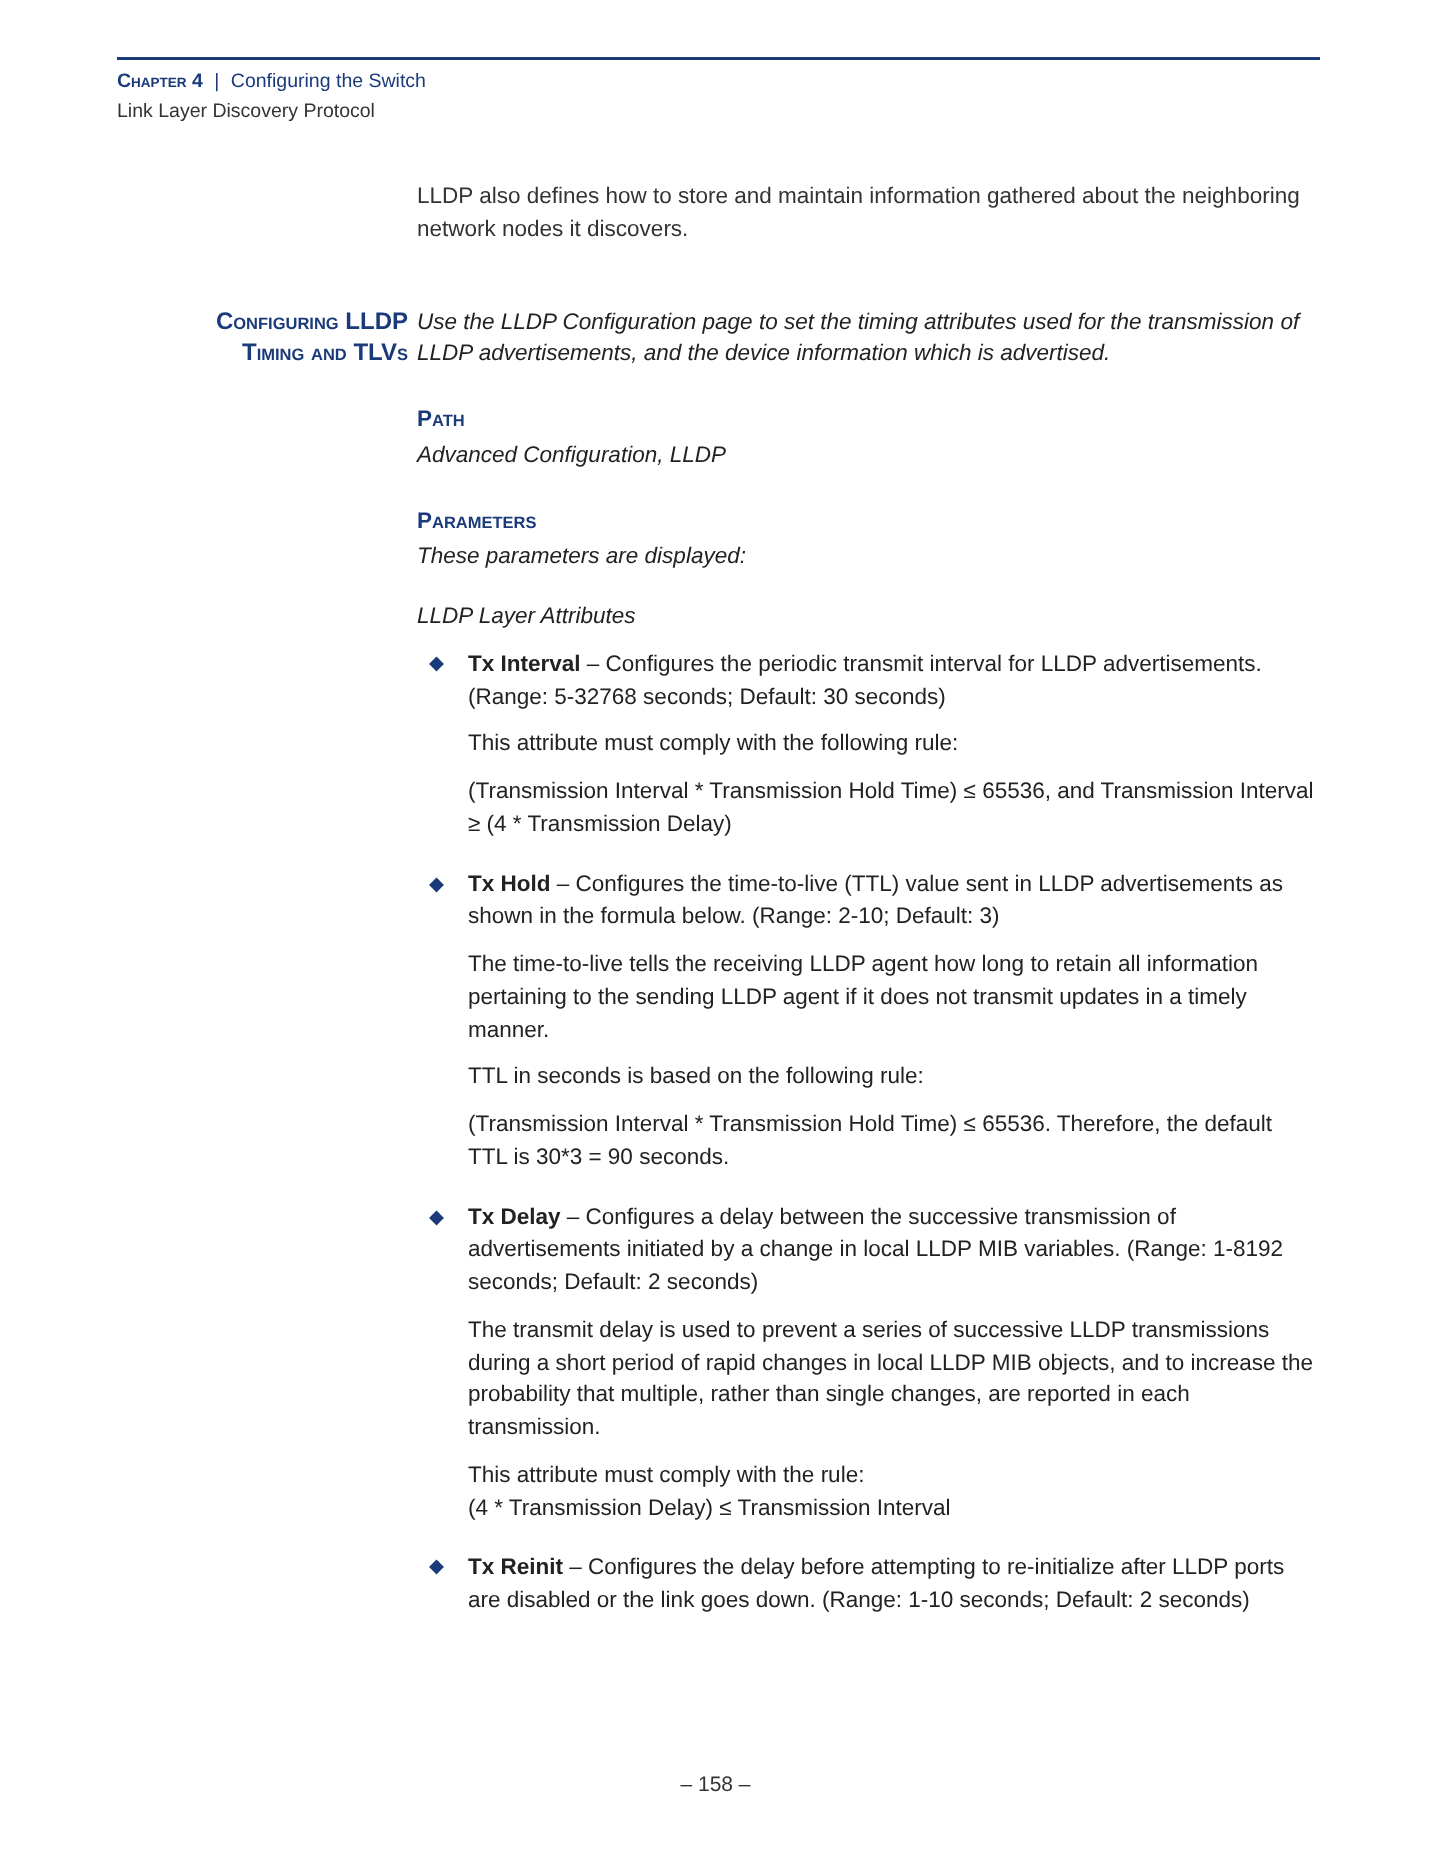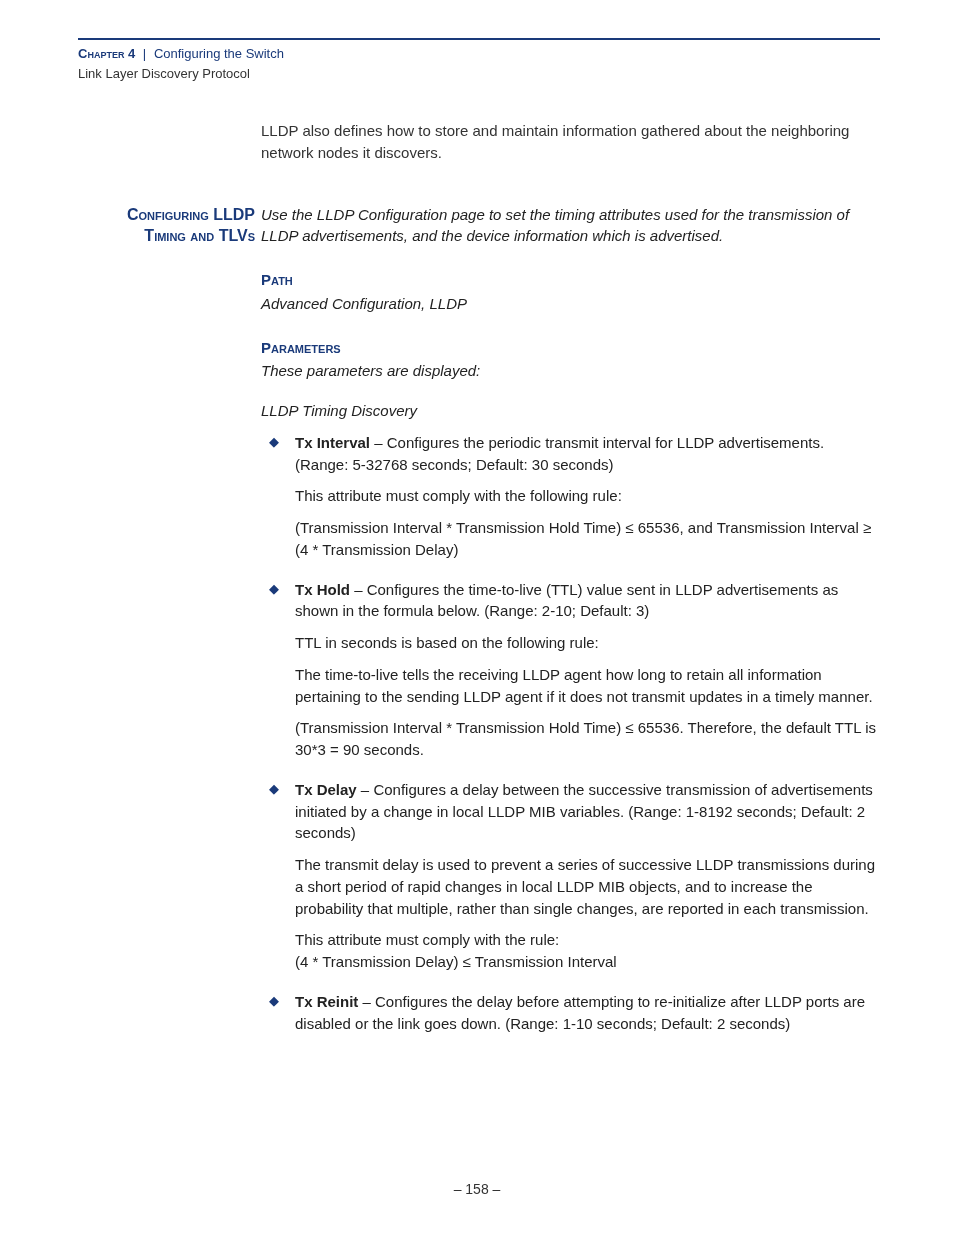--- a/index.html
+++ b/index.html
@@ -43,21 +43,21 @@
   }
   .chapter-title {
     color: #1a3a7a;
   }
   .section-name {
     color: #333;
   }
   .content {
     position: absolute;
     top: 120px;
-    left: 61px;
+    left: 78px;
     right: 74px;
   }
   .row {
     display: flex;
     align-items: flex-start;
     margin-bottom: 12px;
   }
   .margin-col {
     width: 200px;
     flex: 0 0 200px;
@@ -164,32 +164,32 @@
       <div class="body-col">
 
         <div class="para">Use the LLDP Configuration page to set the timing attributes used for the transmission of LLDP advertisements, and the device information which is advertised.</div>
 
         <div class="subhead">Path</div>
         <div class="para">Advanced Configuration, LLDP</div>
 
         <div class="subhead">Parameters</div>
         <div class="para">These parameters are displayed:</div>
 
-        <div class="italic">LLDP Timing Discovery</div>
+        <div class="italic">LLDP Layer Attributes</div>
 
         <ul class="bullets">
           <li>
             <span class="term">Tx Interval</span><span> – Configures the periodic transmit interval for LLDP advertisements. (Range: 5-32768 seconds; Default: 30 seconds)</span>
             <div class="subpara">This attribute must comply with the following rule:</div>
             <div class="subpara">(Transmission Interval * Transmission Hold Time) ≤ 65536, and Transmission Interval ≥ (4 * Transmission Delay)</div>
           </li>
           <li>
             <span class="term">Tx Hold</span><span> – Configures the time-to-live (TTL) value sent in LLDP advertisements as shown in the formula below. (Range: 2-10; Default: 3)</span>
+            <div class="subpara">The time-to-live tells the receiving LLDP agent how long to retain all information pertaining to the sending LLDP agent if it does not transmit updates in a timely manner.</div>
             <div class="subpara">TTL in seconds is based on the following rule:</div>
-            <div class="subpara">The time-to-live tells the receiving LLDP agent how long to retain all information pertaining to the sending LLDP agent if it does not transmit updates in a timely manner.</div>
             <div class="subpara">(Transmission Interval * Transmission Hold Time) ≤ 65536. Therefore, the default TTL is 30*3 = 90 seconds.</div>
           </li>
           <li>
             <span class="term">Tx Delay</span><span> – Configures a delay between the successive transmission of advertisements initiated by a change in local LLDP MIB variables. (Range: 1-8192 seconds; Default: 2 seconds)</span>
             <div class="subpara">The transmit delay is used to prevent a series of successive LLDP transmissions during a short period of rapid changes in local LLDP MIB objects, and to increase the probability that multiple, rather than single changes, are reported in each transmission.</div>
             <div class="subpara" style="white-space:pre-line;">This attribute must comply with the rule:
 (4 * Transmission Delay) ≤ Transmission Interval</div>
           </li>
           <li>
             <span class="term">Tx Reinit</span><span> – Configures the delay before attempting to re-initialize after LLDP ports are disabled or the link goes down. (Range: 1-10 seconds; Default: 2 seconds)</span>

